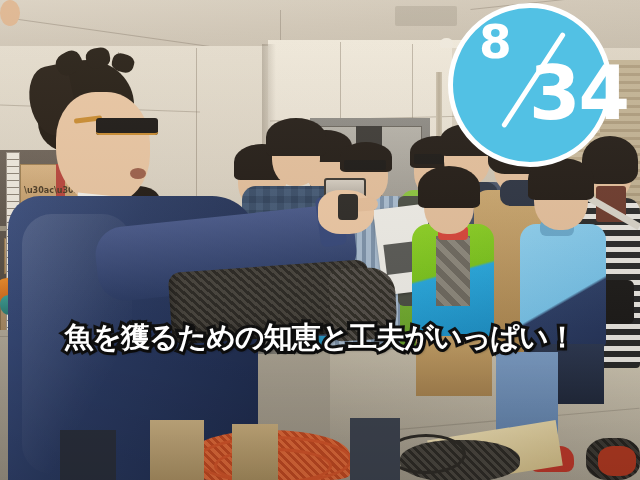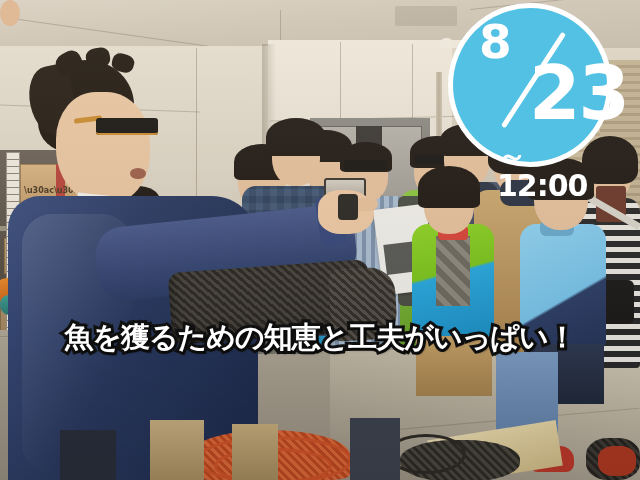--- a/index.html
+++ b/index.html
@@ -389,19 +389,18 @@
     <div style="position:absolute;left:150px;top:420px;width:54px;height:60px;background:linear-gradient(180deg,#cbb183,#ad9264);"></div>
     <div style="position:absolute;left:232px;top:424px;width:46px;height:56px;background:linear-gradient(180deg,#c9ae7e,#a98f60);"></div>
     <div style="position:absolute;left:350px;top:418px;width:50px;height:62px;background:#3e4450;"></div>
 
     <div style="position:absolute;inset:0;background:linear-gradient(180deg,rgba(255,248,232,.10),rgba(0,0,0,.06) 70%,rgba(0,0,0,.14));pointer-events:none;"></div>
   </div>
 
   <div id="date-badge" style="border-color: rgb(255, 255, 255); color: rgb(255, 255, 255);">
     <div class="badge-slash"></div>
     <div class="badge-m">8</div>
-    <div class="badge-d">23</div>
-    <div class="badge-t2">～12:00</div>
+    <div class="badge-d">34</div>
   </div>
 
   <div id="subtitle" style="color: rgb(255, 255, 255); -webkit-text-stroke: 6px rgb(17, 17, 17);">魚を獲るための知恵と工夫がいっぱい！</div>
 
 </div>
 
 </body></html>

